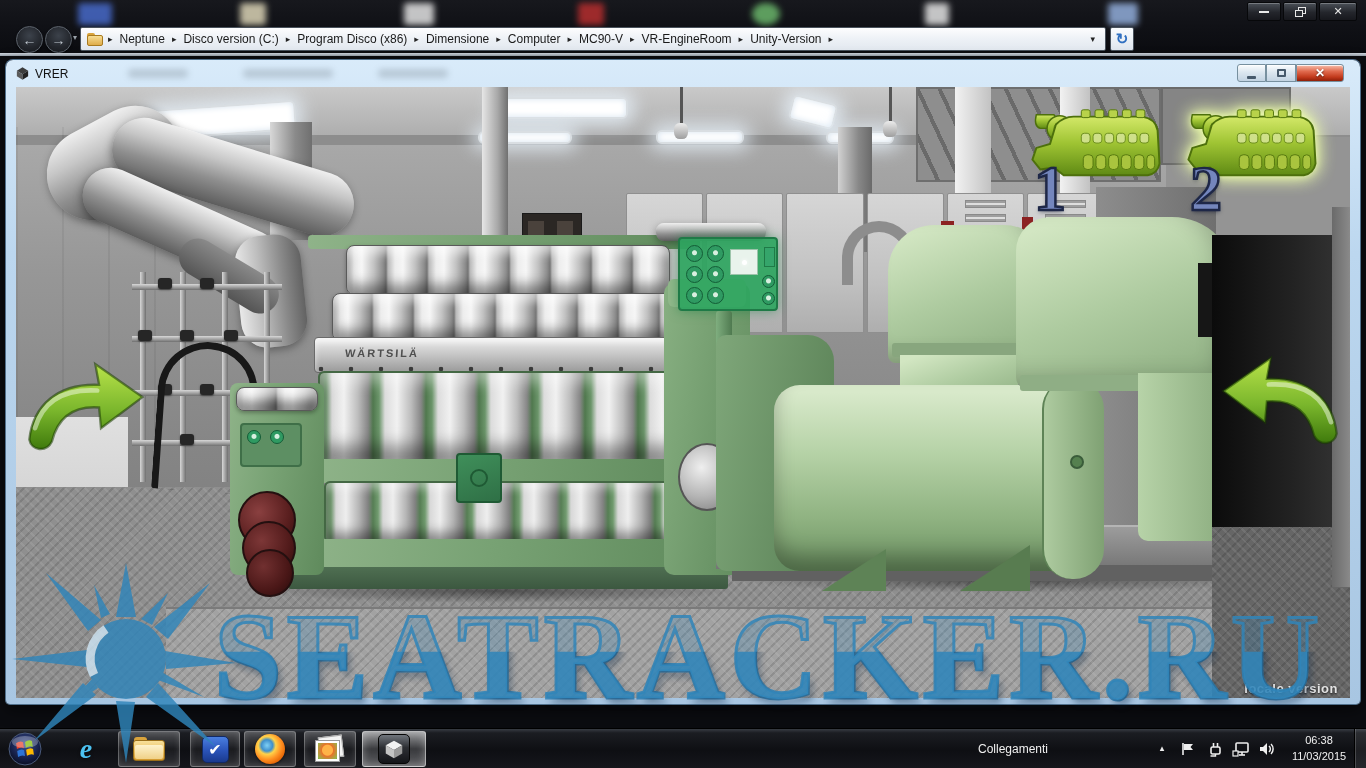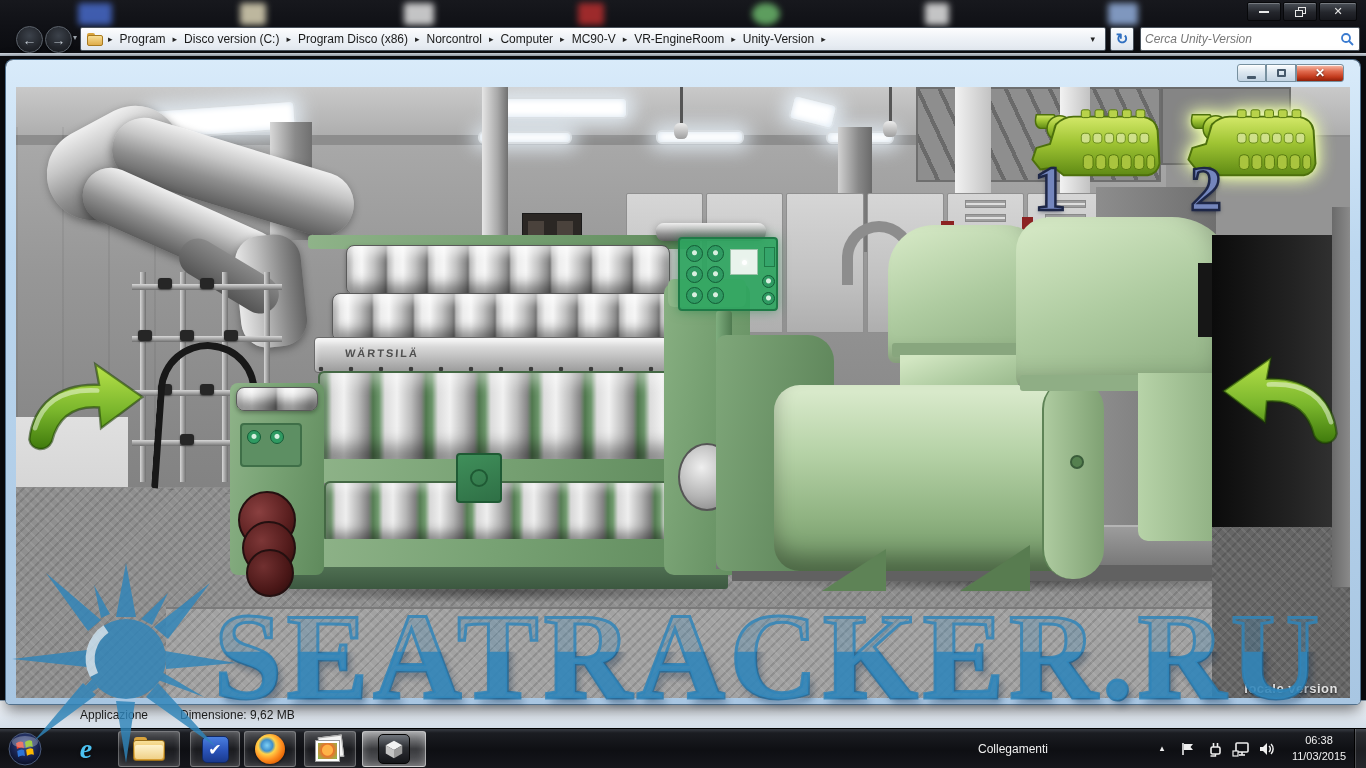--- a/index.html
+++ b/index.html
@@ -102,58 +102,58 @@
         <span>→</span>
       </div>
     <div class="a" style="left:73px;top:33px;font-size:8px;color:#98a0a8">▾</div>
 
     <div class="a" id="addresspill">
       <span style="position:relative;width:17px;height:13px;margin-right:2px;flex:none">
         <span style="position:absolute;left:0;top:0;width:8px;height:4px;background:#d9a33c;border-radius:2px 2px 0 0"></span>
         <span style="position:absolute;left:0;top:2px;width:16px;height:11px;background:linear-gradient(180deg,#f7dd94,#dfAC49);border:1px solid #a87a20;border-radius:2px"></span>
       </span>
       <span class="crumbsep">▸</span>
-      <span class="crumb">Program</span>
+      <span class="crumb">Neptune</span>
       <span class="crumbsep">▸</span>
       <span class="crumb">Disco version (C:)</span>
       <span class="crumbsep">▸</span>
       <span class="crumb">Program Disco (x86)</span>
       <span class="crumbsep">▸</span>
-      <span class="crumb">Norcontrol</span>
+      <span class="crumb">Dimensione</span>
       <span class="crumbsep">▸</span>
       <span class="crumb">Computer</span>
       <span class="crumbsep">▸</span>
       <span class="crumb">MC90-V</span>
       <span class="crumbsep">▸</span>
       <span class="crumb">VR-EngineRoom</span>
       <span class="crumbsep">▸</span>
       <span class="crumb">Unity-Version</span>
       <span class="crumbsep">▸</span>
       <span style="margin-left:auto;font-size:9px;color:#222;padding-right:4px">▾</span>
     </div>
     <div class="a" id="refreshbtn">
         <span>↻</span>
       </div>
 
-    <div class="a" id="searchbox">
-      <input type="text" placeholder="Cerca Unity-Version" style="">
-      <svg class="a" style="right:5px;top:4px" width="14" height="14" viewBox="0 0 14 14">
-        <circle cx="6" cy="6" r="4" fill="none" stroke="#3a7bd0" stroke-width="1.8"></circle>
-        <line x1="9" y1="9" x2="13" y2="13" stroke="#3a7bd0" stroke-width="1.8"></line>
-      </svg>
-    </div>
     <div class="a" id="contentedge"></div>
   </div>
 
-  <div class="a" id="statusbar">
-    <span class="a" style="left:80px;top:7px">Applicazione</span>
-    <span class="a" style="left:180px;top:7px">Dimensione: 9,62 MB</span>
-  </div>
 
   <div class="a" id="vrer">
+    <div class="a" id="vrer-title">
+      <svg width="15" height="15" viewBox="0 0 24 24" style="margin-right:5px">
+        <polygon points="12,2 21,7.5 12,13 3,7.5" fill="#3c3c3c"></polygon>
+        <polygon points="3,7.5 12,13 12,22 3,16.5" fill="#5a5a5a"></polygon>
+        <polygon points="21,7.5 12,13 12,22 21,16.5" fill="#222"></polygon>
+      </svg>
+      <span>VRER</span>
+      <span class="smudge" style="width:60px;margin-left:60px"></span>
+      <span class="smudge" style="width:90px;margin-left:55px"></span>
+      <span class="smudge" style="width:70px;margin-left:45px"></span>
+    </div>
     <div class="a aerobtn" style="right:94px;top:4px;width:29px;border-radius:3px 0 0 3px">
         <span class="aeroglyph" style="margin-top:8px"></span>
       </div>
     <div class="a aerobtn" style="right:64px;top:4px;width:30px">
         <span class="aeromax"></span>
       </div>
     <div class="a aerobtn" id="vrer-close" style="right:16px;top:4px;width:48px;border-radius:0 3px 3px 0">
         <span>✕</span>
       </div>
 

